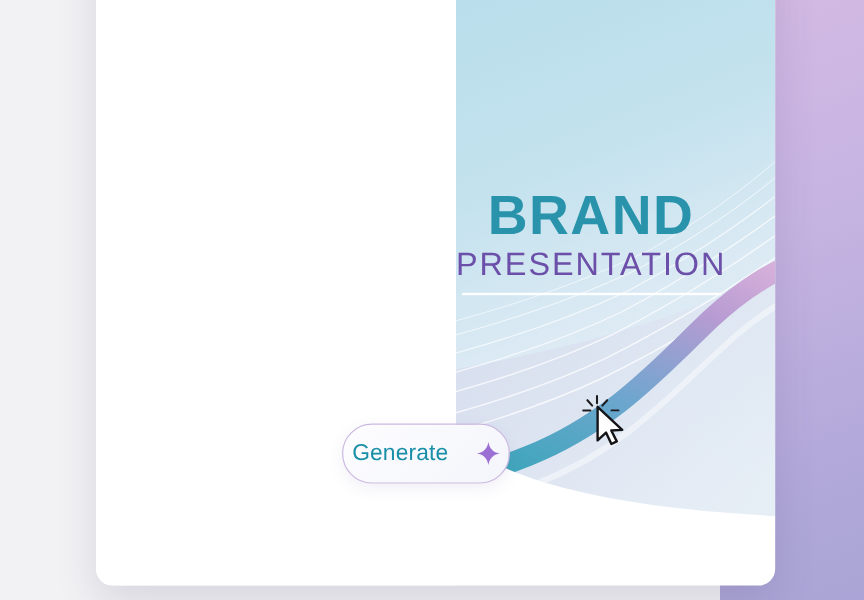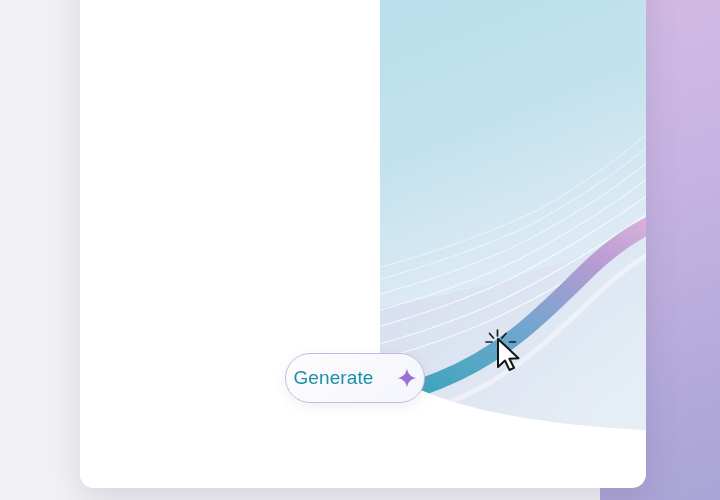--- a/index.html
+++ b/index.html
@@ -224,20 +224,25 @@
     </div>
 
     <div class="field field-title">
       <span class="ph">Title</span>
     </div>
 
     <div class="field field-subtitle">
       <span class="ph">Subtitle</span>
     </div>
 
+    <div class="headline">
+      <div class="brand">BRAND</div>
+      <div class="presentation">PRESENTATION</div>
+      <div class="rule"></div>
+    </div>
 
     <div class="generate-btn">
       <span class="label">Generate</span>
       <span>
         <svg class="sparkle" viewBox="0 0 24 24" xmlns="http://www.w3.org/2000/svg">
           <path d="M12 0.5 C13.1 7.2 16.8 10.9 23.5 12 C16.8 13.1 13.1 16.8 12 23.5
                    C10.9 16.8 7.2 13.1 0.5 12 C7.2 10.9 10.9 7.2 12 0.5 Z" fill="#9b6fd4"></path>
         </svg>
       </span>
     </div>

